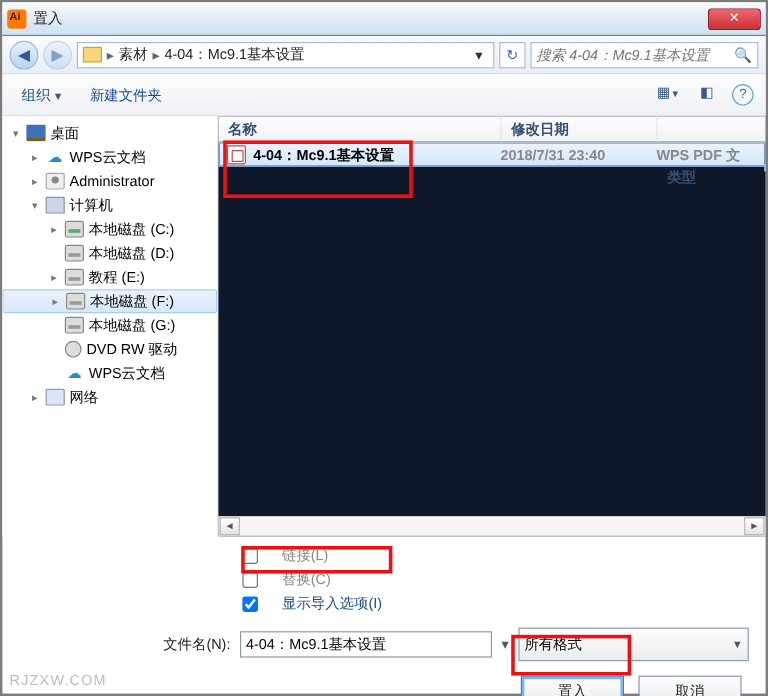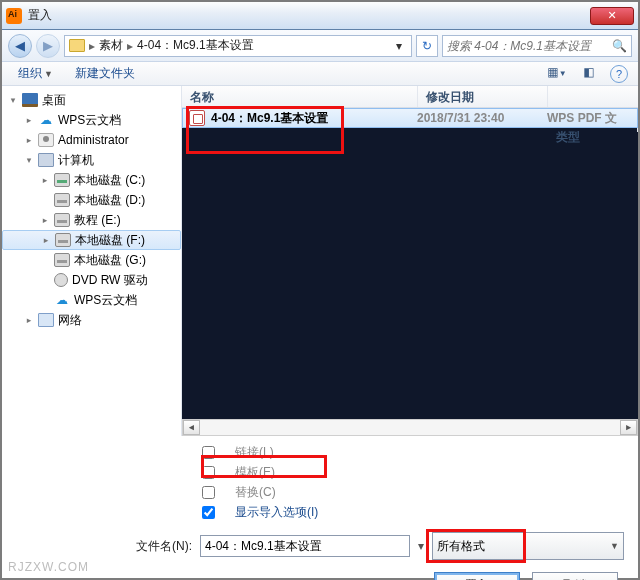--- a/index.html
+++ b/index.html
@@ -20,21 +20,21 @@
 .addr .folder-icon { width: 16px; height: 13px; background: #f7d77a; border: 1px solid #c9a72f; border-radius: 1px; position: relative; }
 .addr .sep { color: #666; }
 .addr .crumb { color: #222; }
 .addr-drop { width: 16px; text-align: center; color: #333; }
 .refresh { width: 22px; height: 22px; border: 1px solid #a9bcd6; background: #fff; color: #2a6bc2; text-align: center; line-height: 20px; }
 .search { width: 190px; height: 22px; border: 1px solid #a9bcd6; background: #fff; display: flex; align-items: center; padding: 0 4px; color: #777; }
 .search input { border: none; outline: none; flex:1; font-style: italic; color:#0f172a; }
 .search .sicon { color:#2a6bc2; }
 
 
-.toolrow { height: 24px; background: linear-gradient(#fdfdfd,#eef1f6); border-bottom: 1px solid #d5dde9; display: flex; align-items: center; padding: 0 10px; gap: 10px; }
+.toolrow { height: 35px; background: linear-gradient(#fdfdfd,#eef1f6); border-bottom: 1px solid #d5dde9; display: flex; align-items: center; padding: 0 10px; gap: 10px; }
 .toolrow .tbtn { color: #1a4b8e; padding: 2px 6px; }
 .toolrow .tbtn .dd { font-size: 9px; margin-left: 2px; color:#555; }
 .toolrow .spacer { flex: 1; }
 .toolrow .ricon { width: 22px; height: 20px; border: 1px solid transparent; text-align: center; color: #3b5c86; }
 .toolrow .help { color:#2a6bc2; width:18px; height:18px; border:1px solid #6fa0d8; border-radius:50%; text-align:center; line-height:16px; font-size:11px; }
 
 
 .body { display: flex; height: 350px; }
 .tree { width: 180px; border-right: 1px solid #e1e6ee; background:#fff; overflow: auto; padding-top:4px; }
 .list { flex: 1; display: flex; flex-direction: column; background:#0f172a;font-weight:bold; }
@@ -229,24 +229,20 @@
     </div>
   </div>
 
   <div class="opts">
     <div class="optrow dim">
         <input type="checkbox" style="">
         <label>链接(L)</label>
       </div>
     <div class="optrow dim">
         <input type="checkbox" style="">
-        <label>模板(E)</label>
-      </div>
-    <div class="optrow dim">
-        <input type="checkbox" style="">
         <label>替换(C)</label>
       </div>
     <div class="optrow">
         <input type="checkbox" checked="" style="">
         <label>显示导入选项(I)</label>
       </div>
   </div>
 
   <div class="fnrow">
     <div class="fnlabel">文件名(N):</div>

